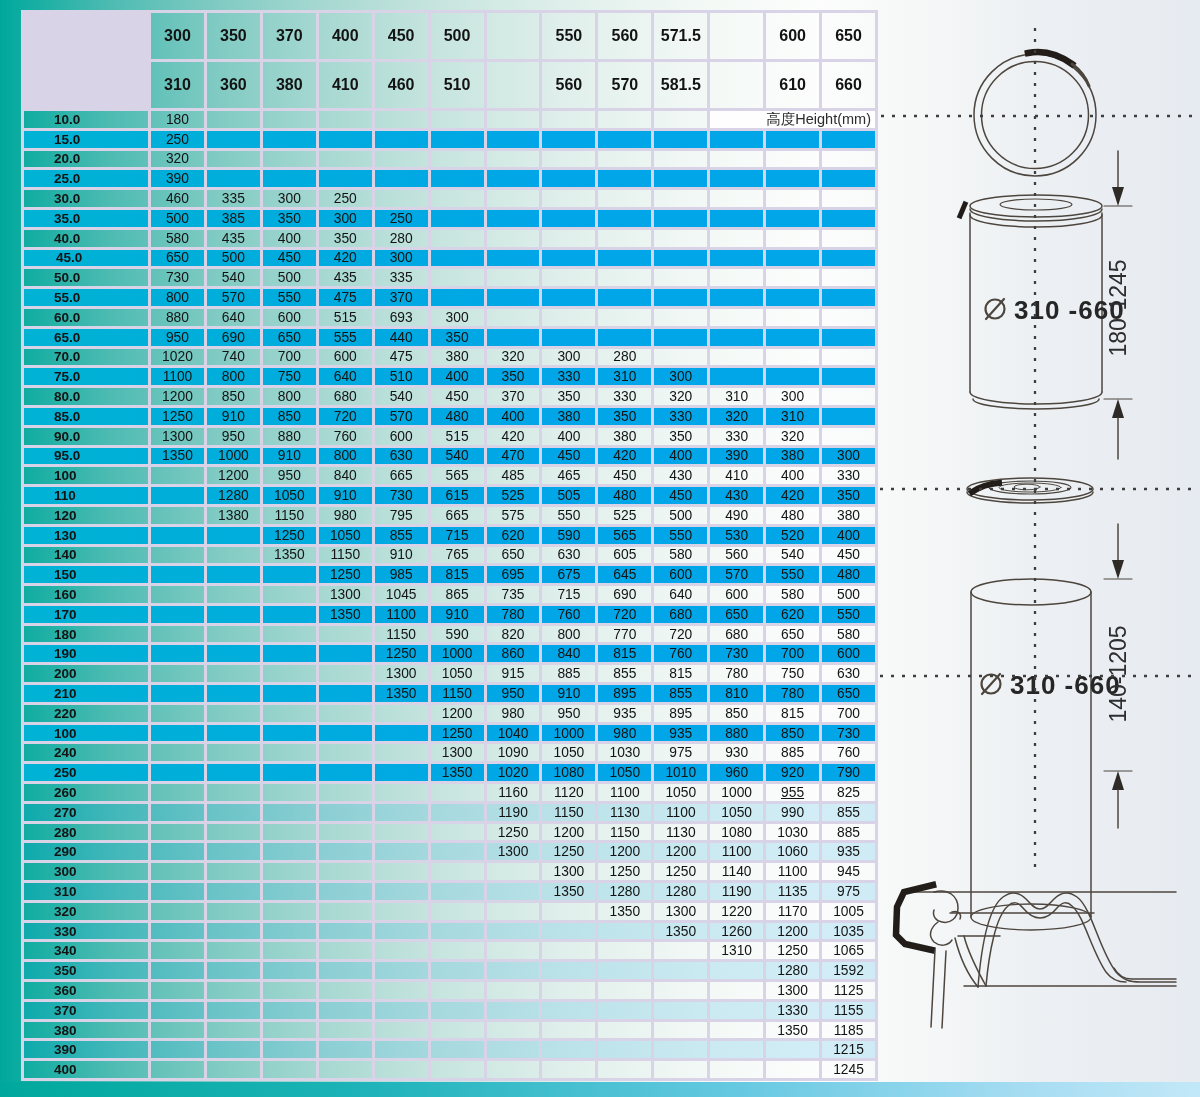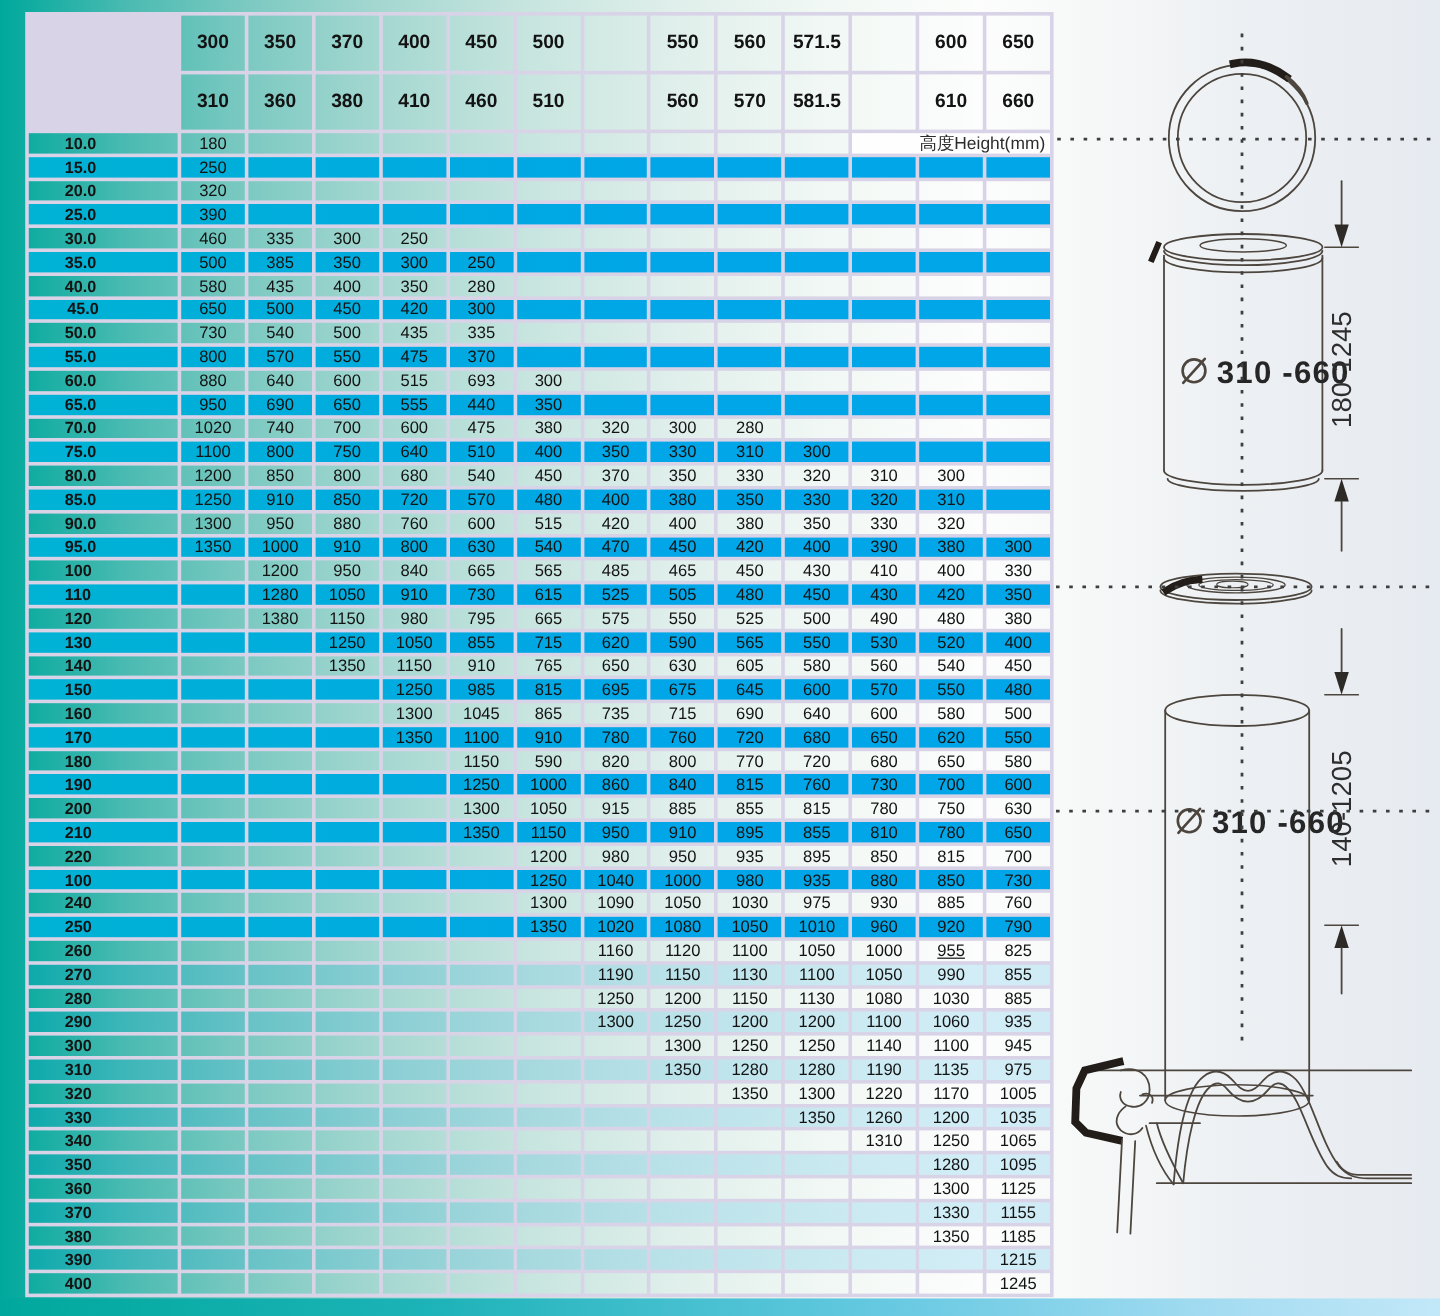--- a/index.html
+++ b/index.html
@@ -695,21 +695,21 @@
         <div class="cell tint" style="grid-area: 44 / 4;"></div>
         <div class="cell tint" style="grid-area: 44 / 5;"></div>
         <div class="cell tint" style="grid-area: 44 / 6;"></div>
         <div class="cell tint" style="grid-area: 44 / 7;"></div>
         <div class="cell tint" style="grid-area: 44 / 8;"></div>
         <div class="cell tint" style="grid-area: 44 / 9;"></div>
         <div class="cell tint" style="grid-area: 44 / 10;"></div>
         <div class="cell tint" style="grid-area: 44 / 11;"></div>
         <div class="cell tint" style="grid-area: 44 / 12;"></div>
         <div class="cell tint" style="grid-area: 44 / 13;">1280</div>
-        <div class="cell tint" style="grid-area: 44 / 14;">1095</div>
+        <div class="cell tint" style="grid-area: 44 / 14;">1592</div>
         <div class="cap cbg" style="grid-area: 45 / 1;">360</div>
         <div class="cell cbg" style="grid-area: 45 / 2;"></div>
         <div class="cell cbg" style="grid-area: 45 / 3;"></div>
         <div class="cell cbg" style="grid-area: 45 / 4;"></div>
         <div class="cell cbg" style="grid-area: 45 / 5;"></div>
         <div class="cell cbg" style="grid-area: 45 / 6;"></div>
         <div class="cell cbg" style="grid-area: 45 / 7;"></div>
         <div class="cell cbg" style="grid-area: 45 / 8;"></div>
         <div class="cell cbg" style="grid-area: 45 / 9;"></div>
         <div class="cell cbg" style="grid-area: 45 / 10;"></div>

